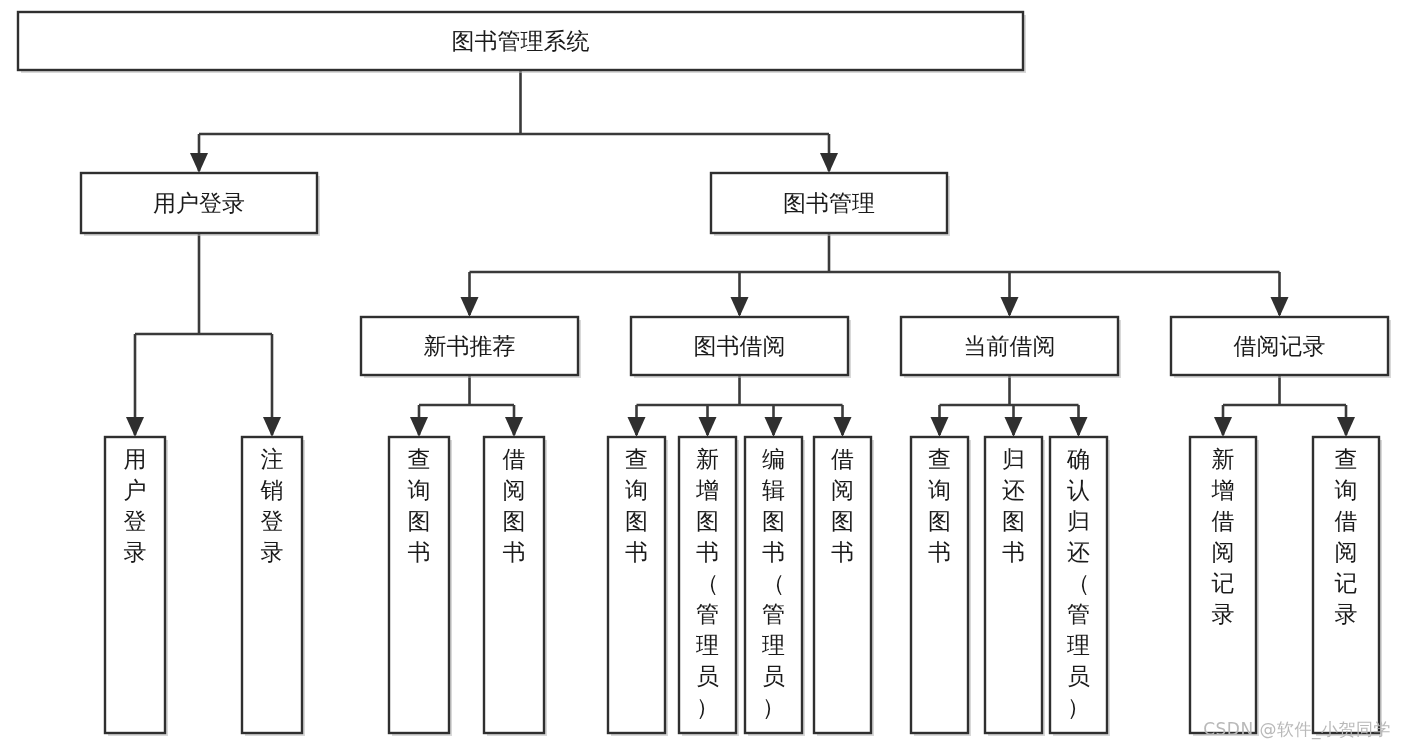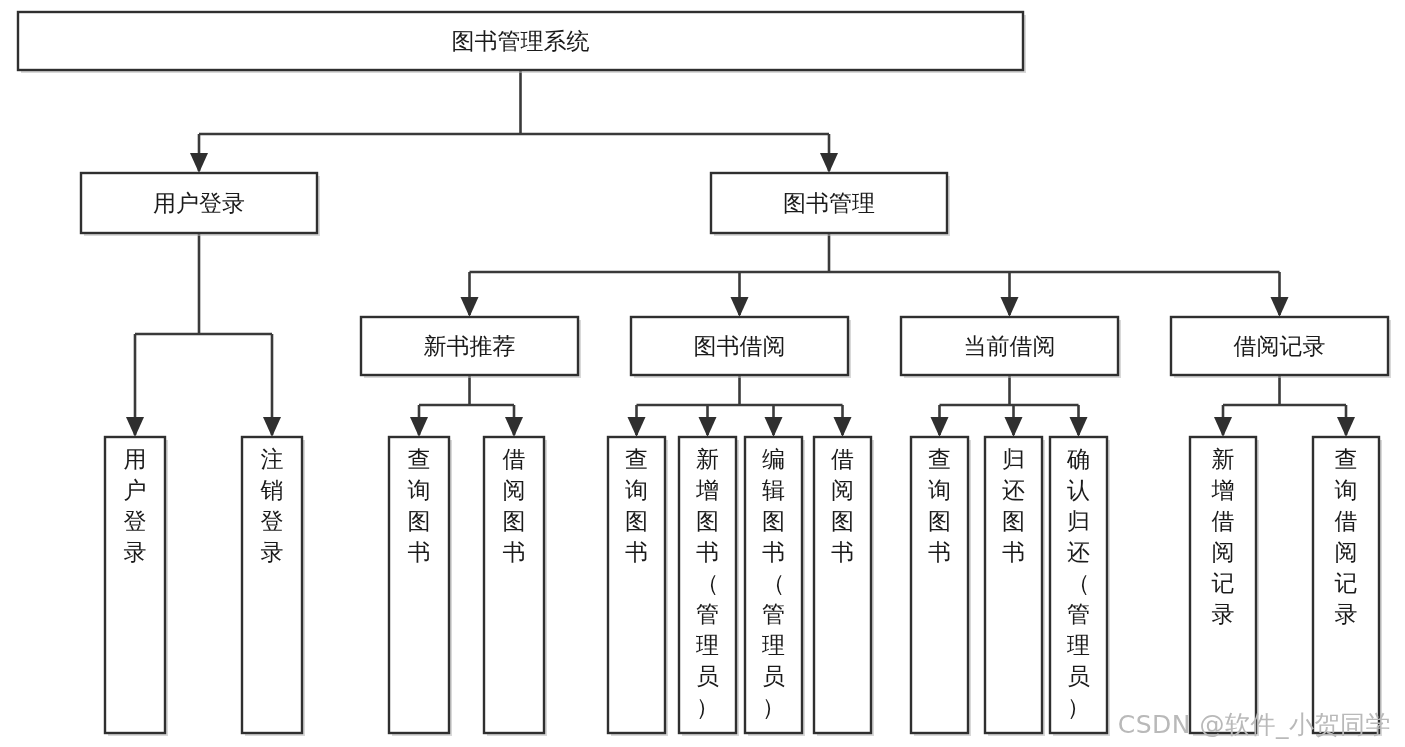--- a/index.html
+++ b/index.html
@@ -59,21 +59,21 @@
     text-anchor: middle;
   }
   .node-label-v tspan {
     text-anchor: middle;
   }
   .watermark-text {
     position: absolute;
     right: 14px;
     bottom: 6px;
     font-family: "DejaVu Sans", "Liberation Sans", sans-serif;
-    font-size: 25px;
+    font-size: 17px;
     color: #b9b9b9;
     letter-spacing: 0.5px;
     white-space: nowrap;
     user-select: none;
   }
 </style>
 </head>
 <body>
 
 <div id="diagram-root">

